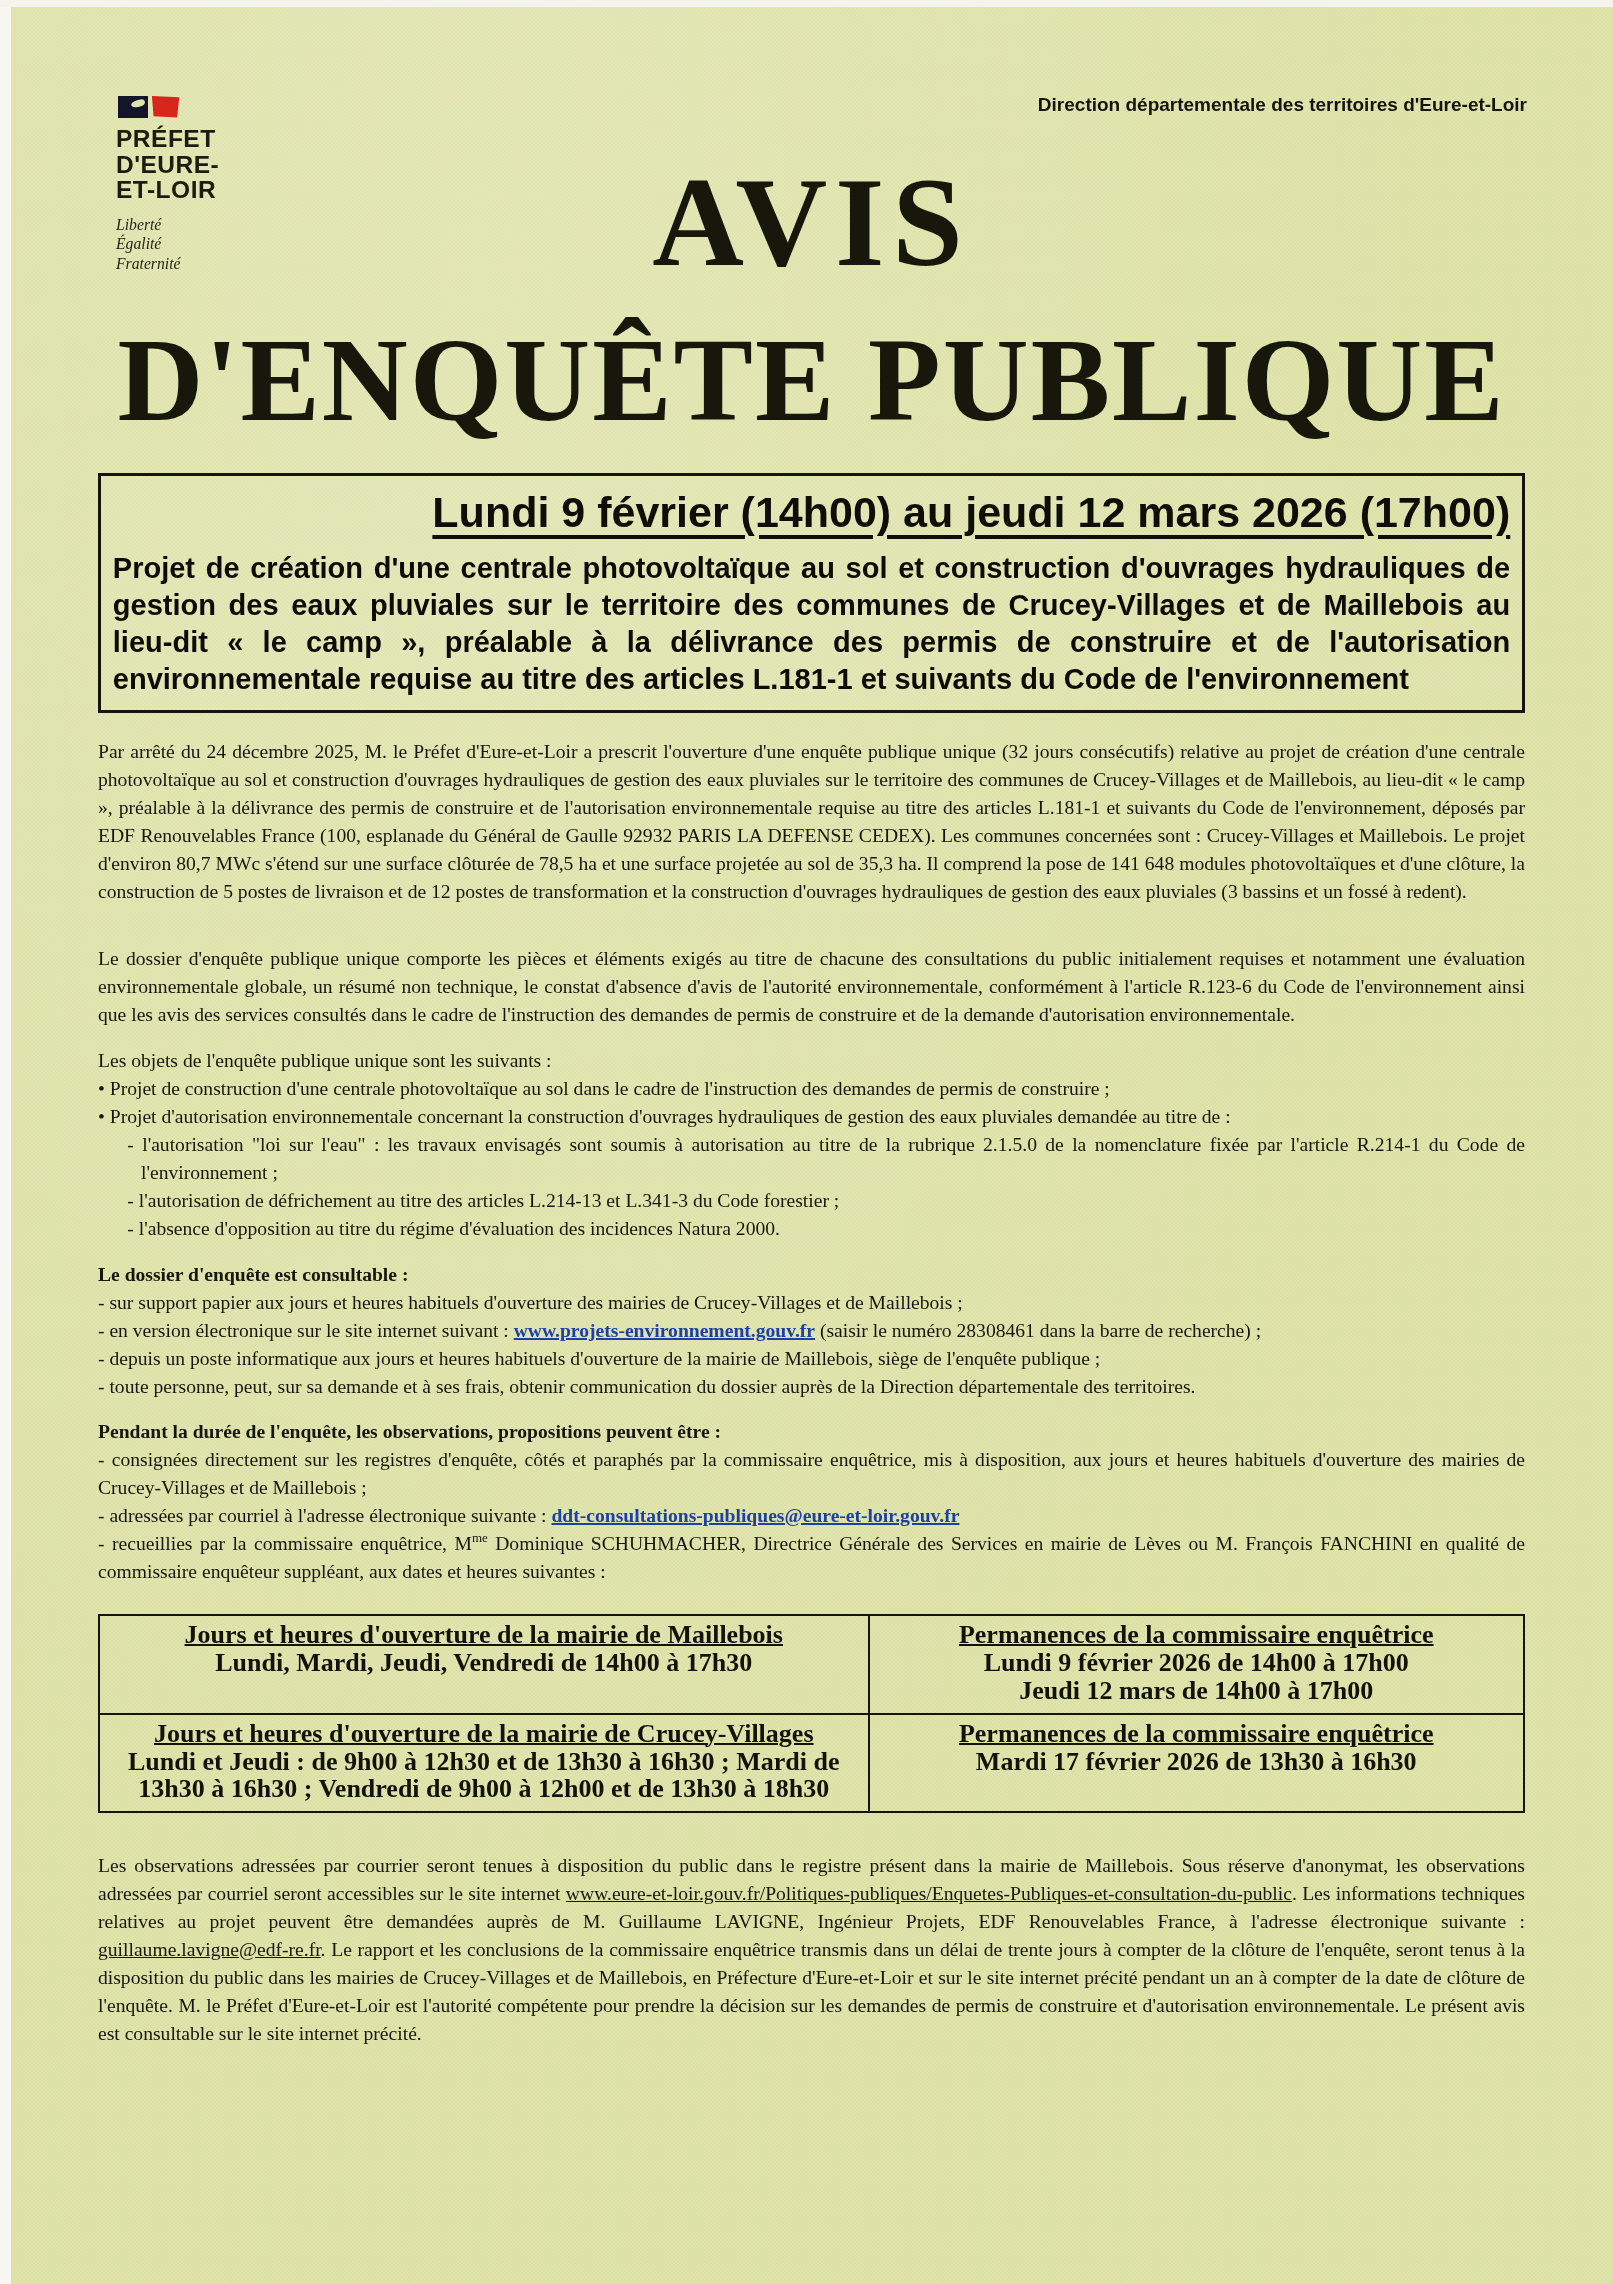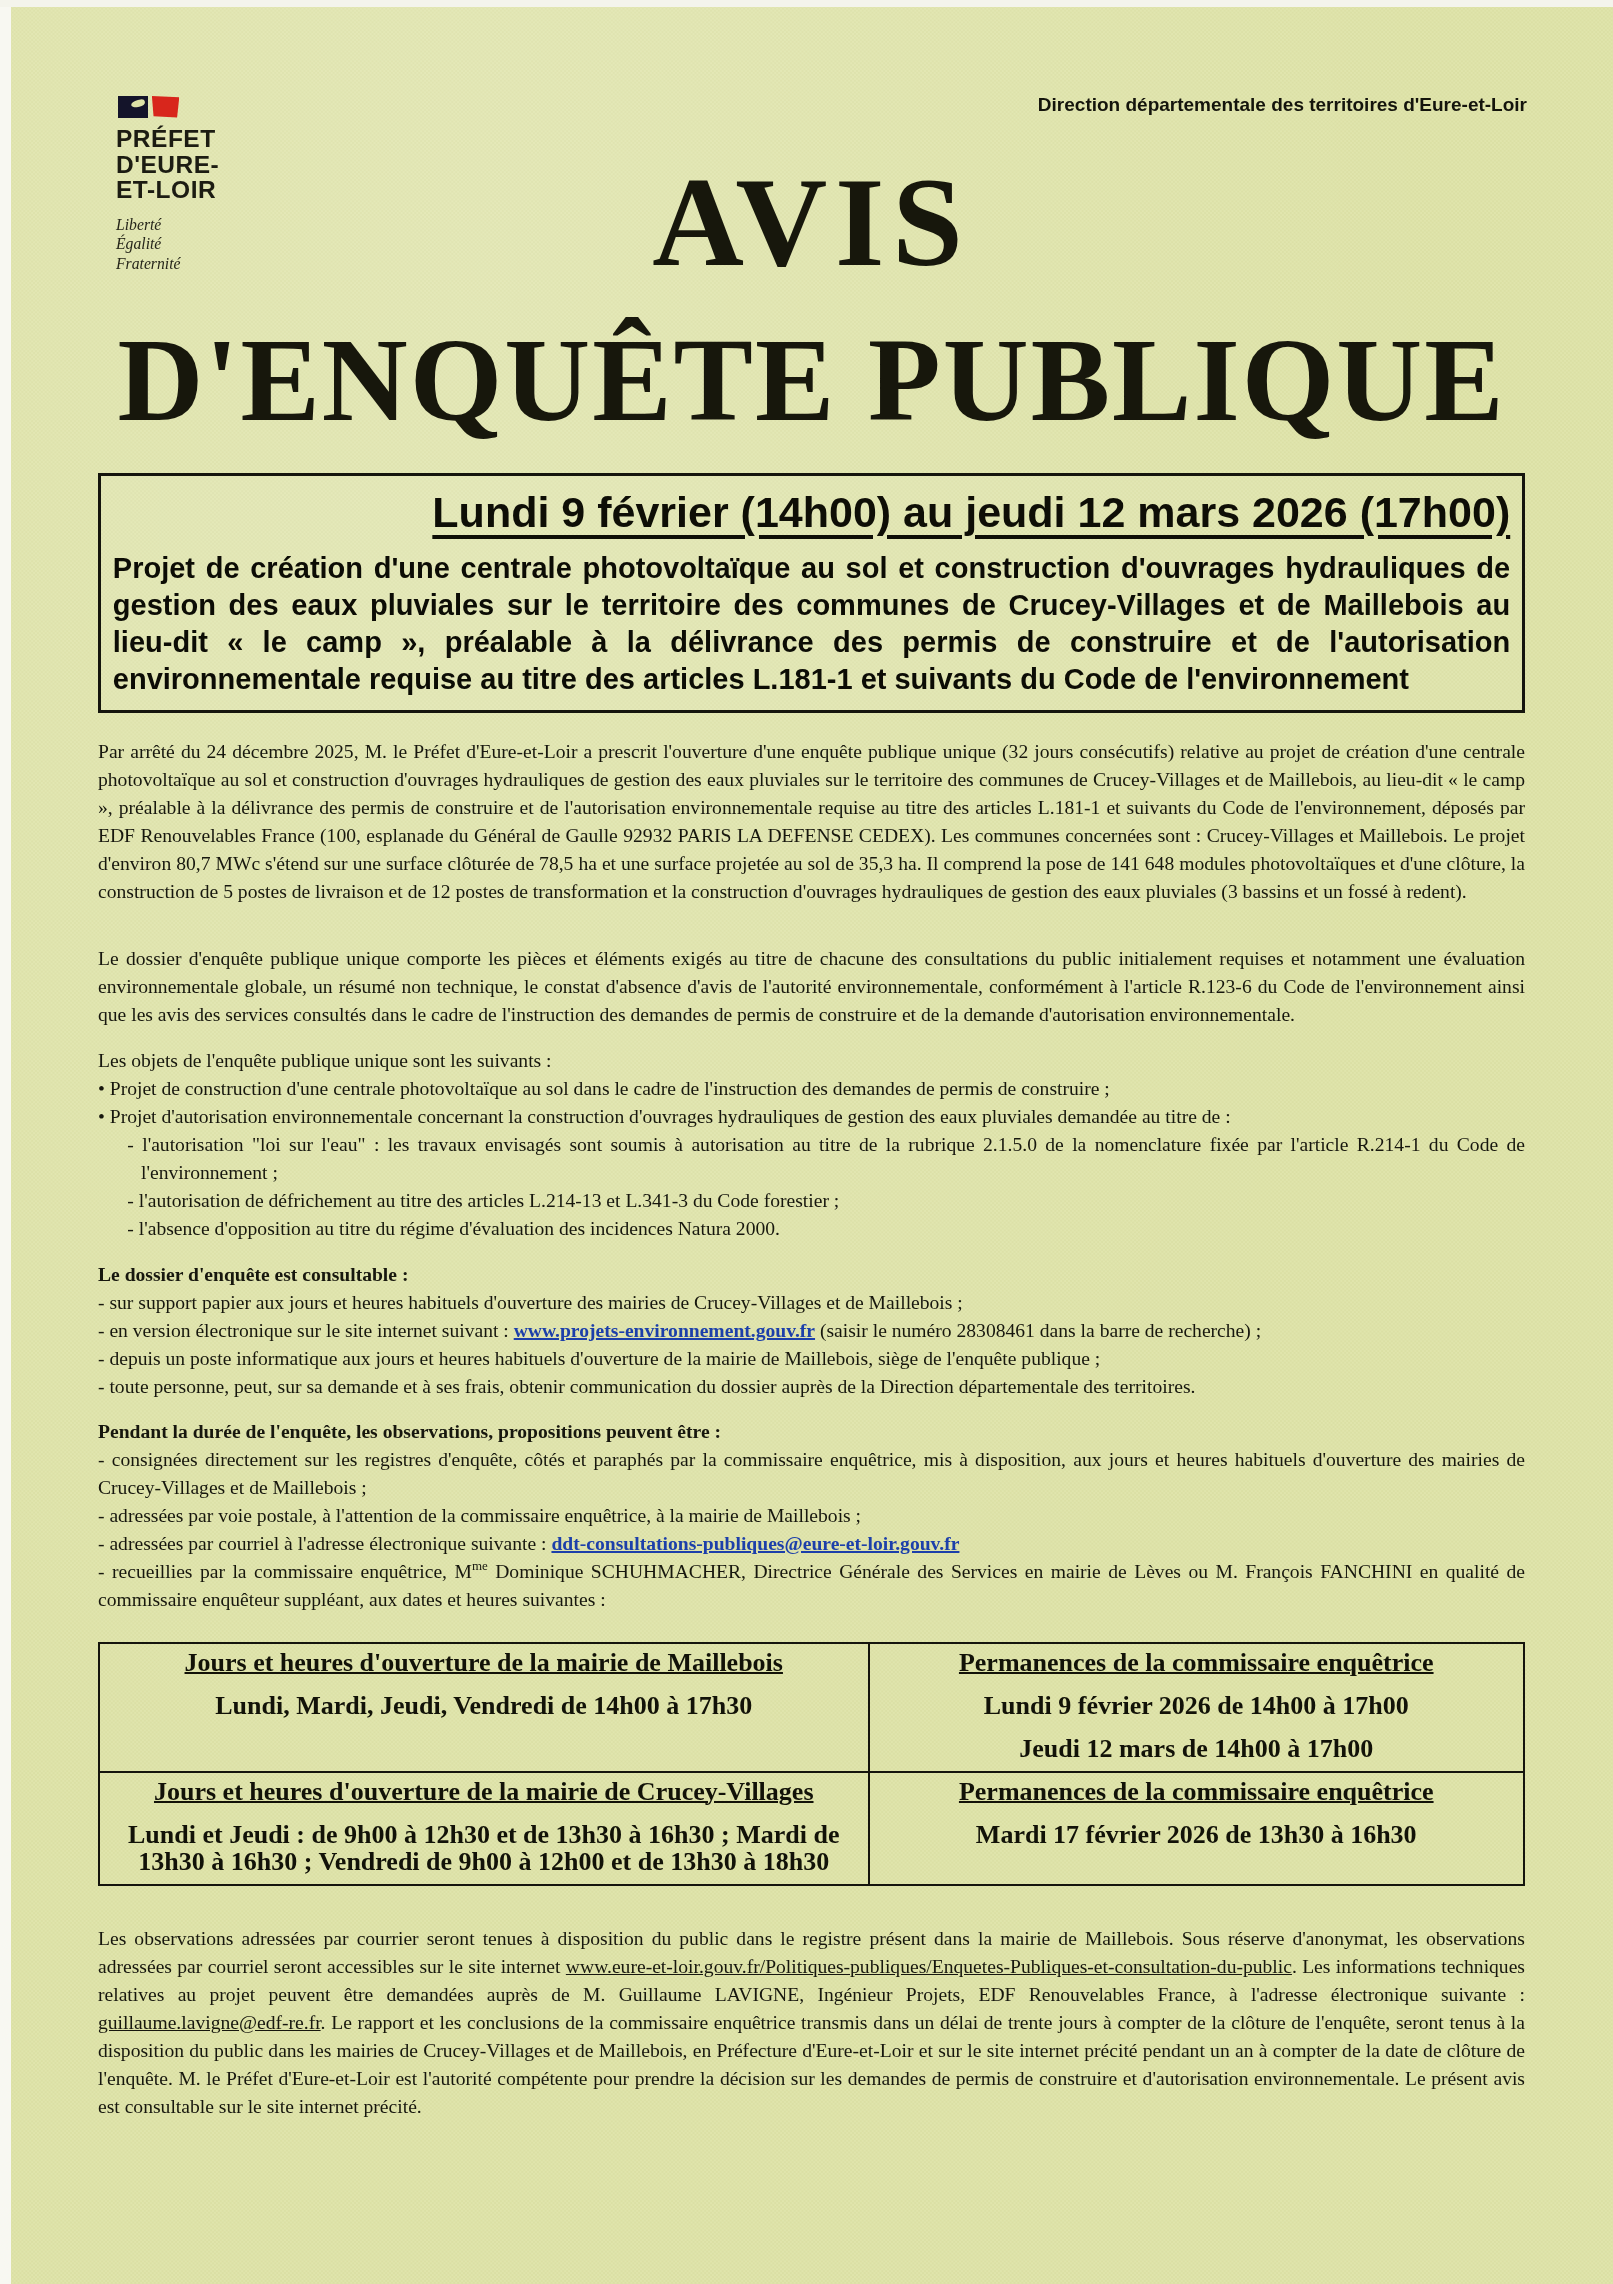--- a/index.html
+++ b/index.html
@@ -71,21 +71,21 @@
   sup{font-size:13px;line-height:0;}
 
   
   table.sched{
     width:100%;margin-top:27.4px;border-collapse:collapse;border:2.9px solid #15150d;
     font-size:26px;font-weight:bold;color:#121208;
   }
   table.sched td{border:2px solid #15150d;text-align:center;vertical-align:top;padding:5.9px 13.7px 7.8px;}
   td.lcol{width:54%;}
   .cell-head{text-decoration:underline;text-decoration-thickness:2px;line-height:26.5px;}
-  .cell-body{line-height:27.4px;margin-top:16px;}
+  .cell-body{line-height:27.4px;margin-top:1px;}
 
   .closing{margin-top:39px;}
 </style>
 </head>
 <body>
 
 <div class="page">
 
   <div class="logo-block">
     <div class="flag">
@@ -134,21 +134,20 @@
     <div class="line">
       <span>- en version électronique sur le site internet suivant : </span><span class="link-blue">www.projets-environnement.gouv.fr</span><span> (saisir le numéro 28308461 dans la barre de recherche) ;</span>
     </div>
     <div class="line">- depuis un poste informatique aux jours et heures habituels d'ouverture de la mairie de Maillebois, siège de l'enquête publique ;</div>
     <div class="line">- toute personne, peut, sur sa demande et à ses frais, obtenir communication du dossier auprès de la Direction départementale des territoires.</div>
   </div>
 
   <div class="section">
     <div class="line bold-head">Pendant la durée de l'enquête, les observations, propositions peuvent être :</div>
     <div class="line">- consignées directement sur les registres d'enquête, côtés et paraphés par la commissaire enquêtrice, mis à disposition, aux jours et heures habituels d'ouverture des mairies de Crucey-Villages et de Maillebois ;</div>
-    <div class="line">- adressées par voie postale, à l'attention de la commissaire enquêtrice, à la mairie de Maillebois ;</div>
     <div class="line">
       <span>- adressées par courriel à l'adresse électronique suivante : </span><span class="link-blue">ddt-consultations-publiques@eure-et-loir.gouv.fr</span>
     </div>
     <div class="line">
       <span>- recueillies par la commissaire enquêtrice, M</span><sup>me</sup><span> Dominique SCHUHMACHER, Directrice Générale des Services en mairie de Lèves ou M. François FANCHINI en qualité de commissaire enquêteur suppléant, aux dates et heures suivantes :</span>
     </div>
   </div>
 
   <table class="sched">
     <tbody>

